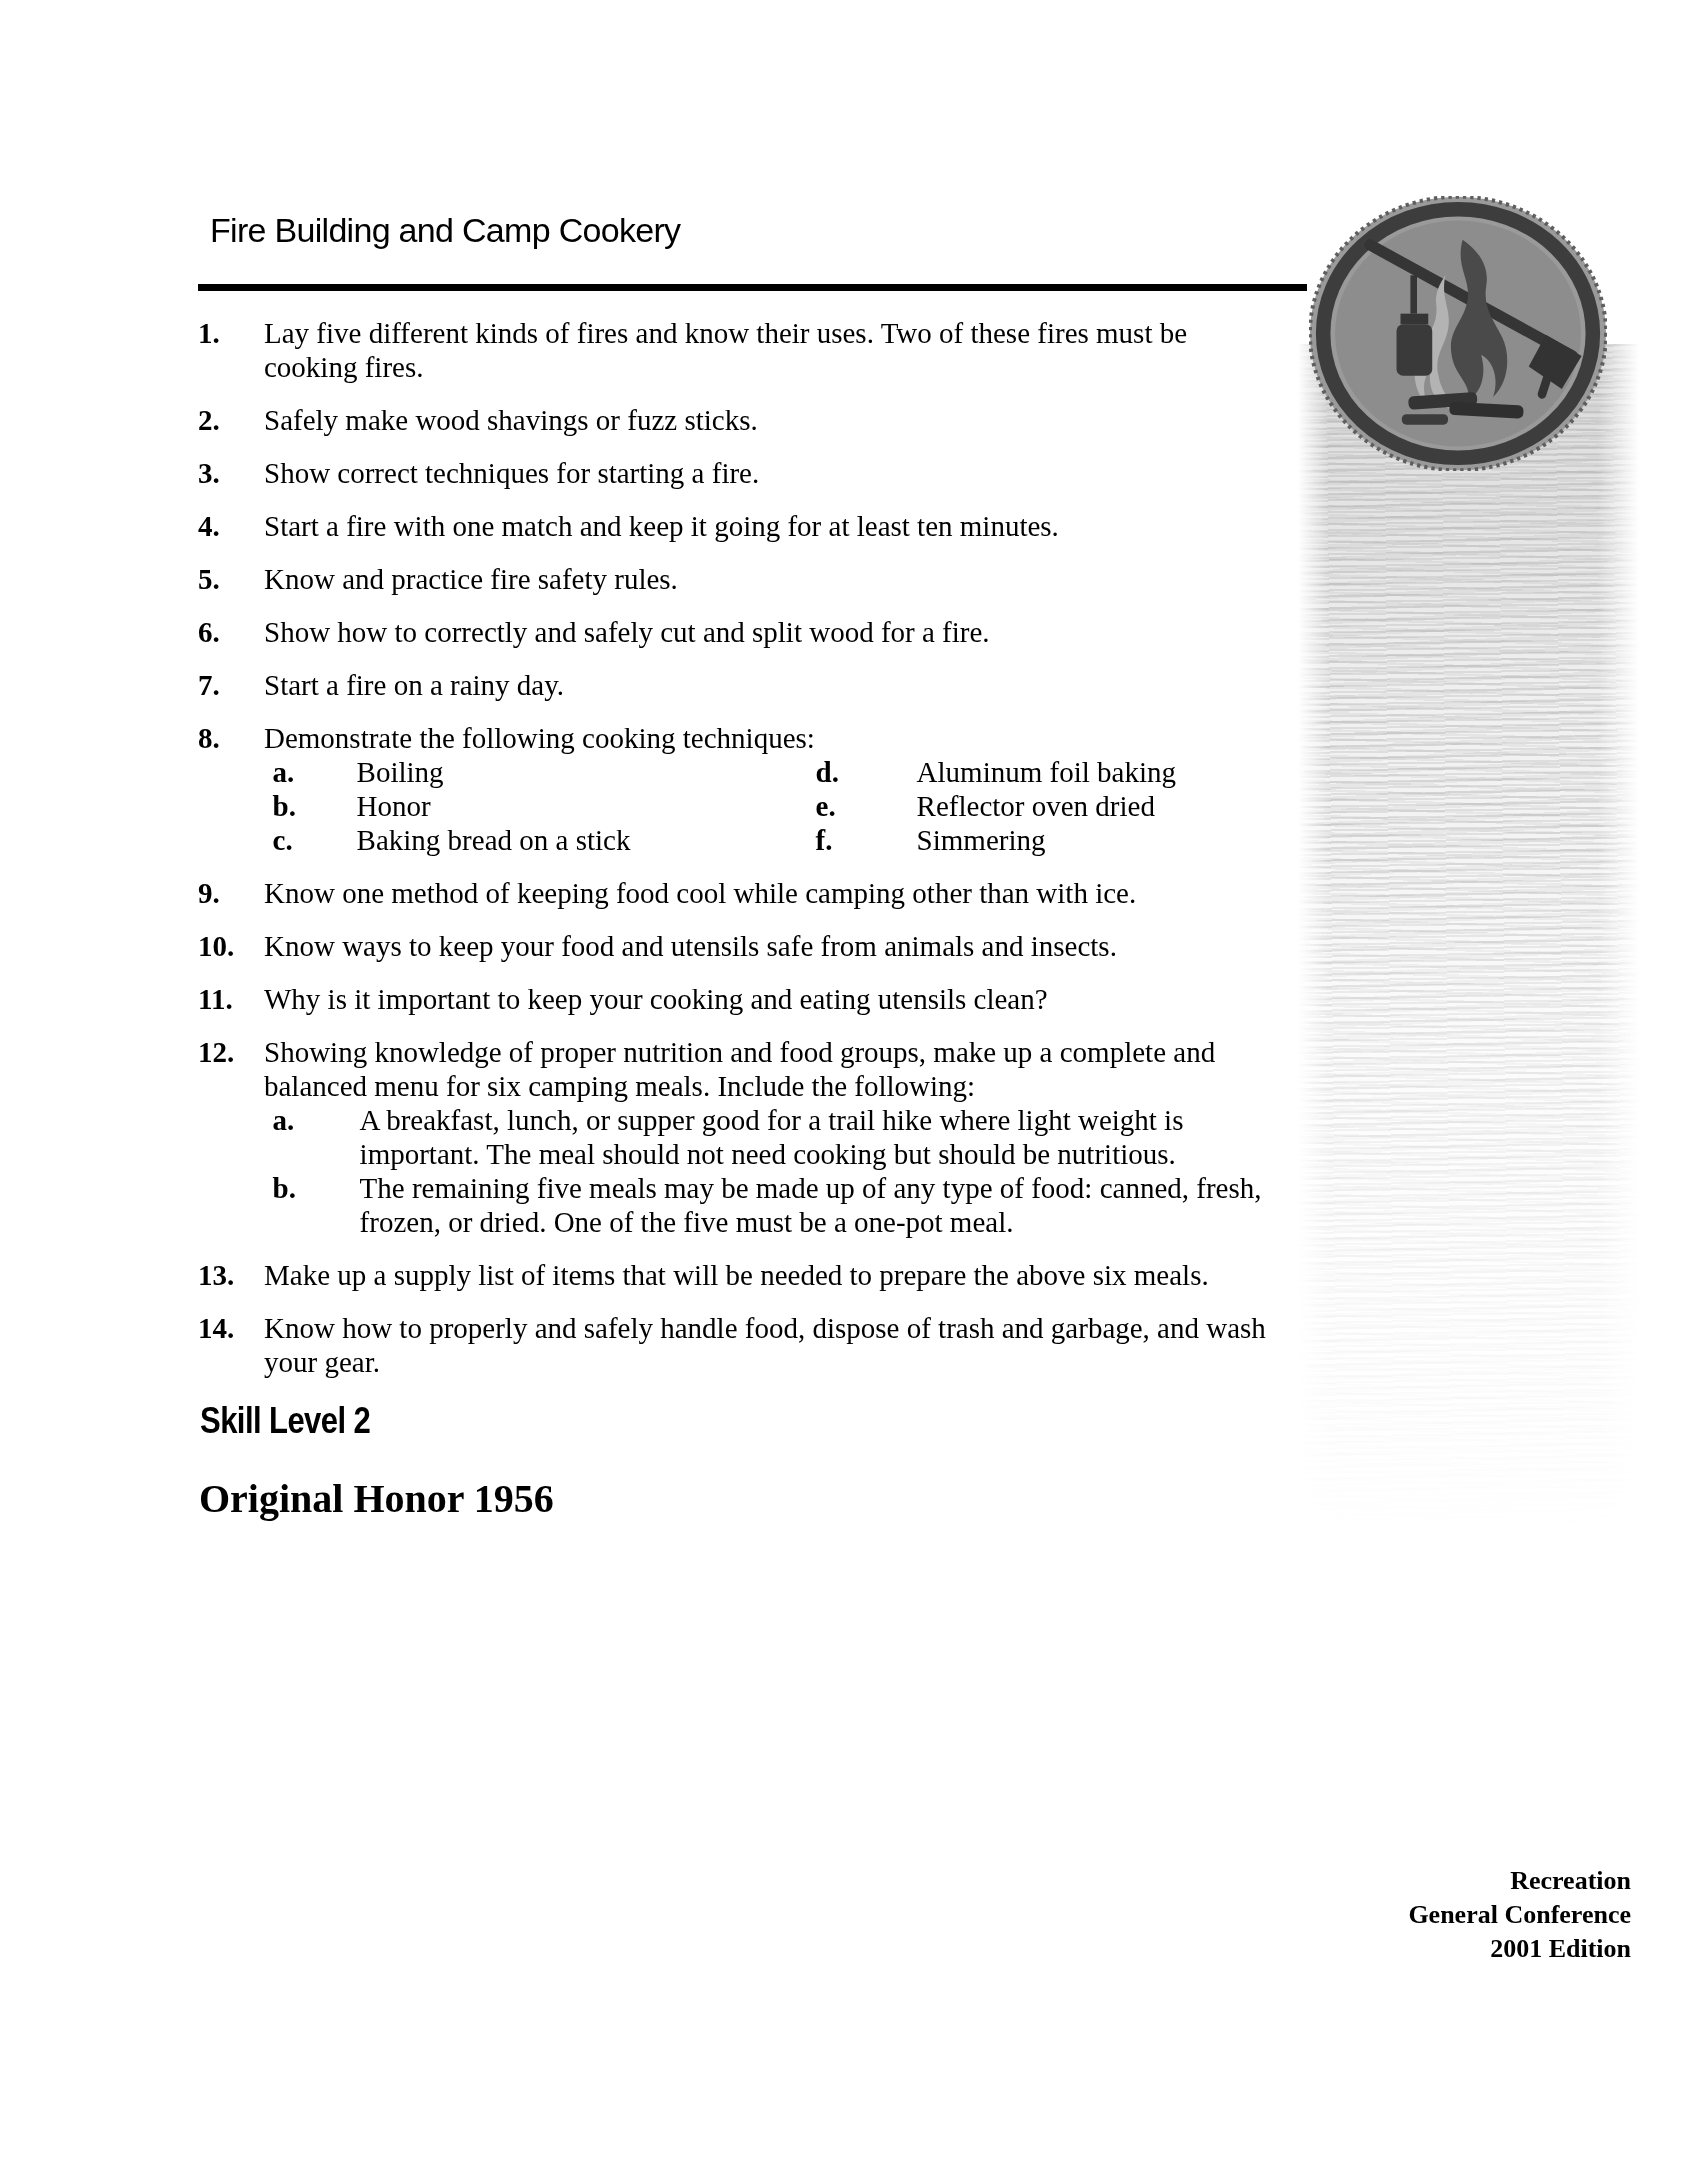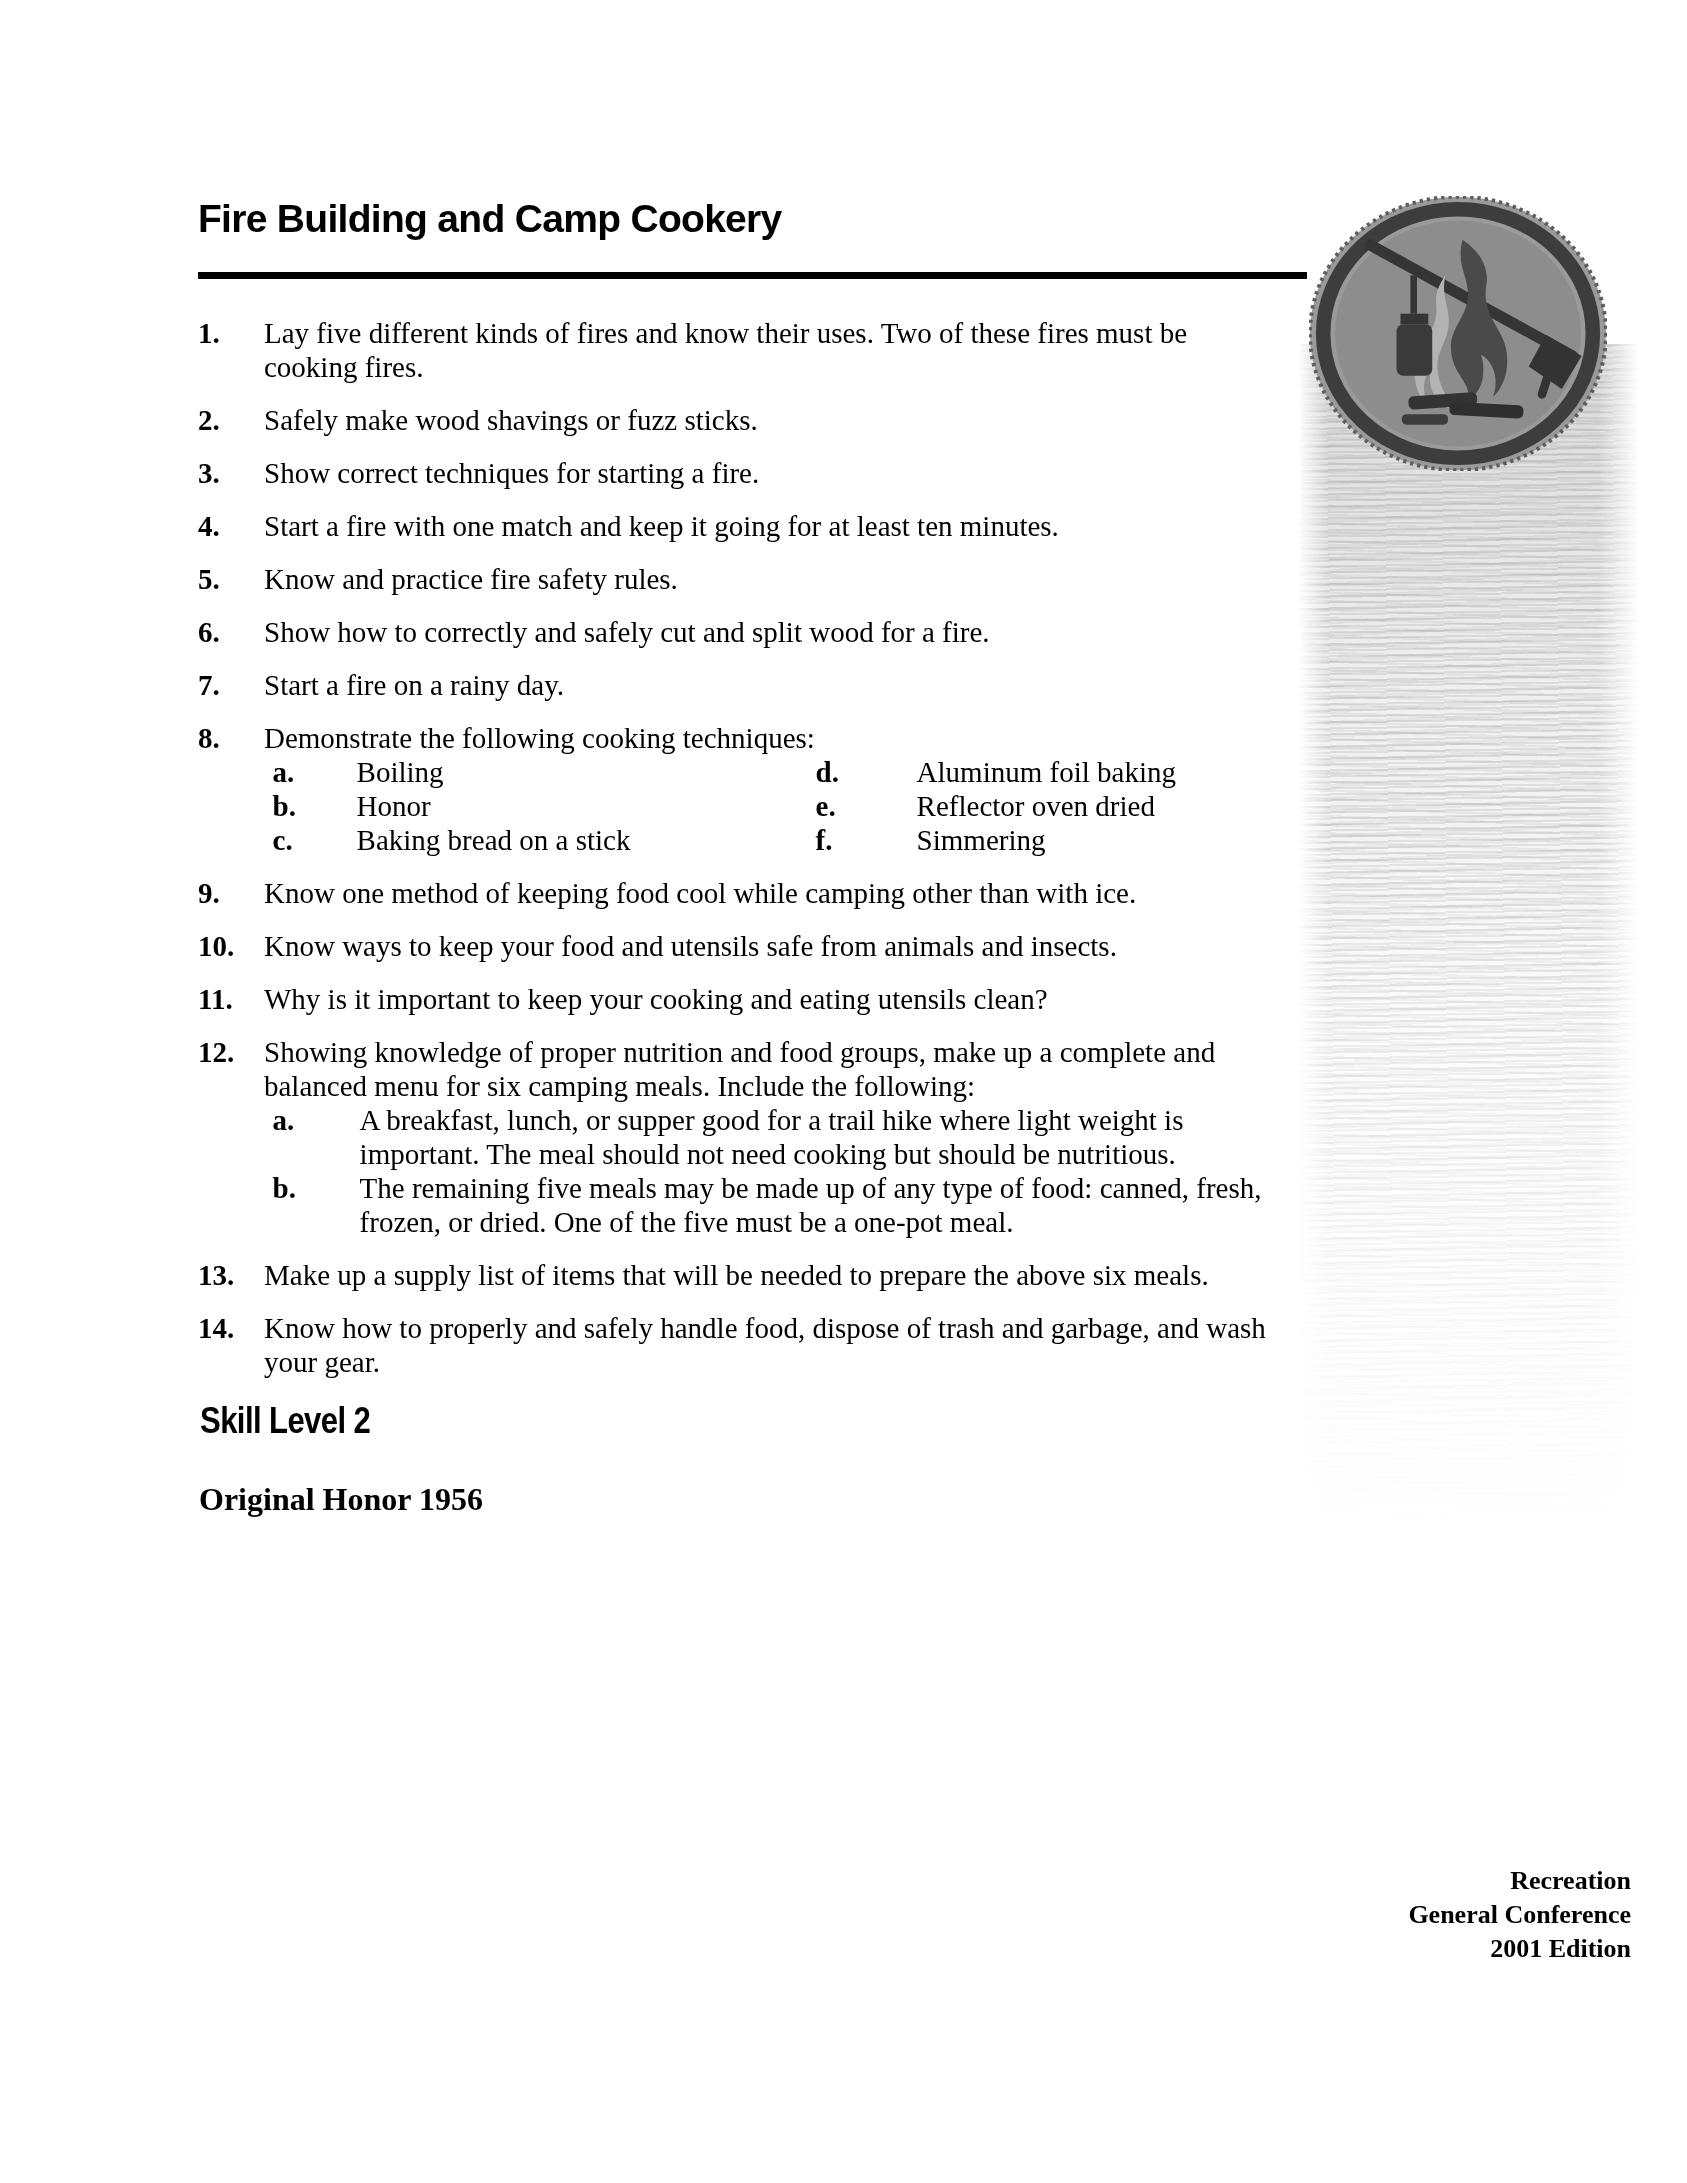--- a/index.html
+++ b/index.html
@@ -37,24 +37,24 @@
     position:absolute;
     left:1309px; top:196px;
     width:298px; height:275px;
   }
 
   
   .header{
     position:absolute; left:198px; top:192px; width:1109px;
   }
   .title{
-    margin:0;
+    margin:12px;
     font-family:"Liberation Sans", sans-serif;
-    font-weight:bold;
-    font-size:39px;
+    font-weight:normal;
+    font-size:34px;
     letter-spacing:-0.7px;
     line-height:53px;
     white-space:nowrap;
   }
   .rule{
     margin-top:26.5px;
     height:7.3px;
     background:#000;
   }
 
@@ -87,21 +87,21 @@
     font-weight:bold;
     font-size:37px; line-height:40px;
     letter-spacing:-0.7px;
     transform:scaleX(.84);
     transform-origin:left top;
     white-space:nowrap;
   }
   .honor{
     position:absolute; left:199px; top:1482px;
     font-weight:bold;
-    font-size:32px; line-height:34px;
+    font-size:40px; line-height:34px;
     white-space:nowrap;
   }
 
   
   .footer{
     position:absolute; right:56px; top:1864px;
     text-align:right;
     font-weight:bold;
     font-size:26px; line-height:34px;
   }

